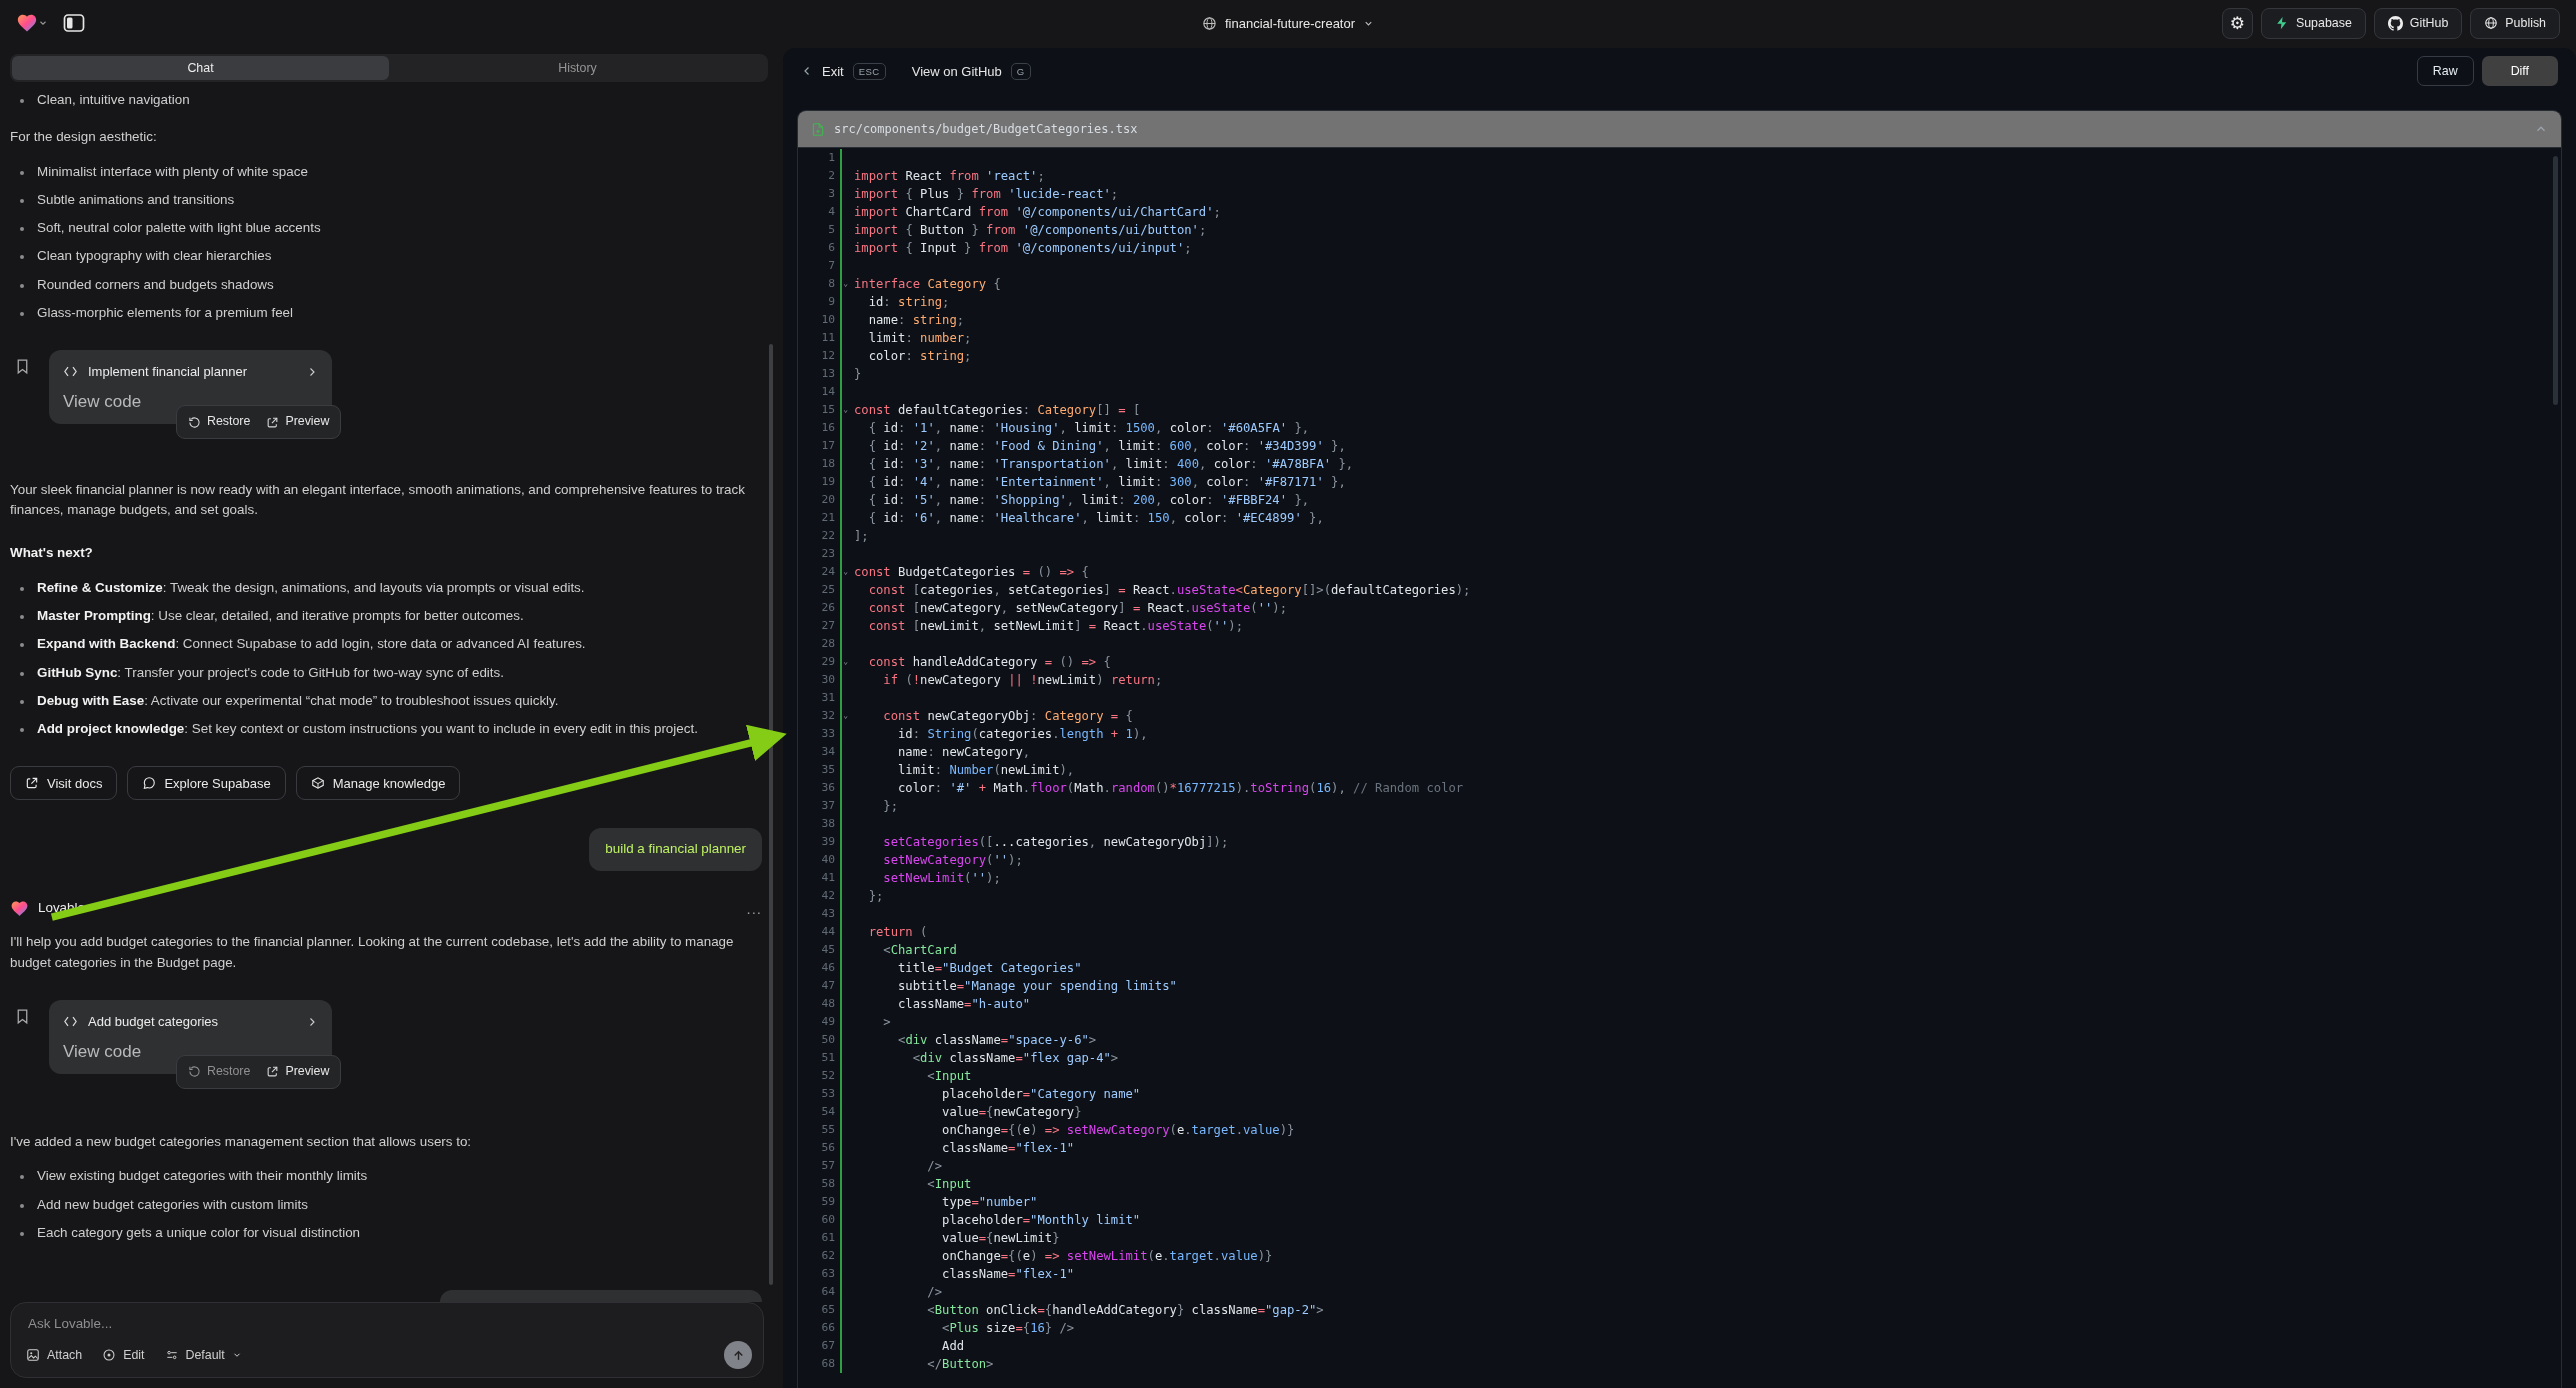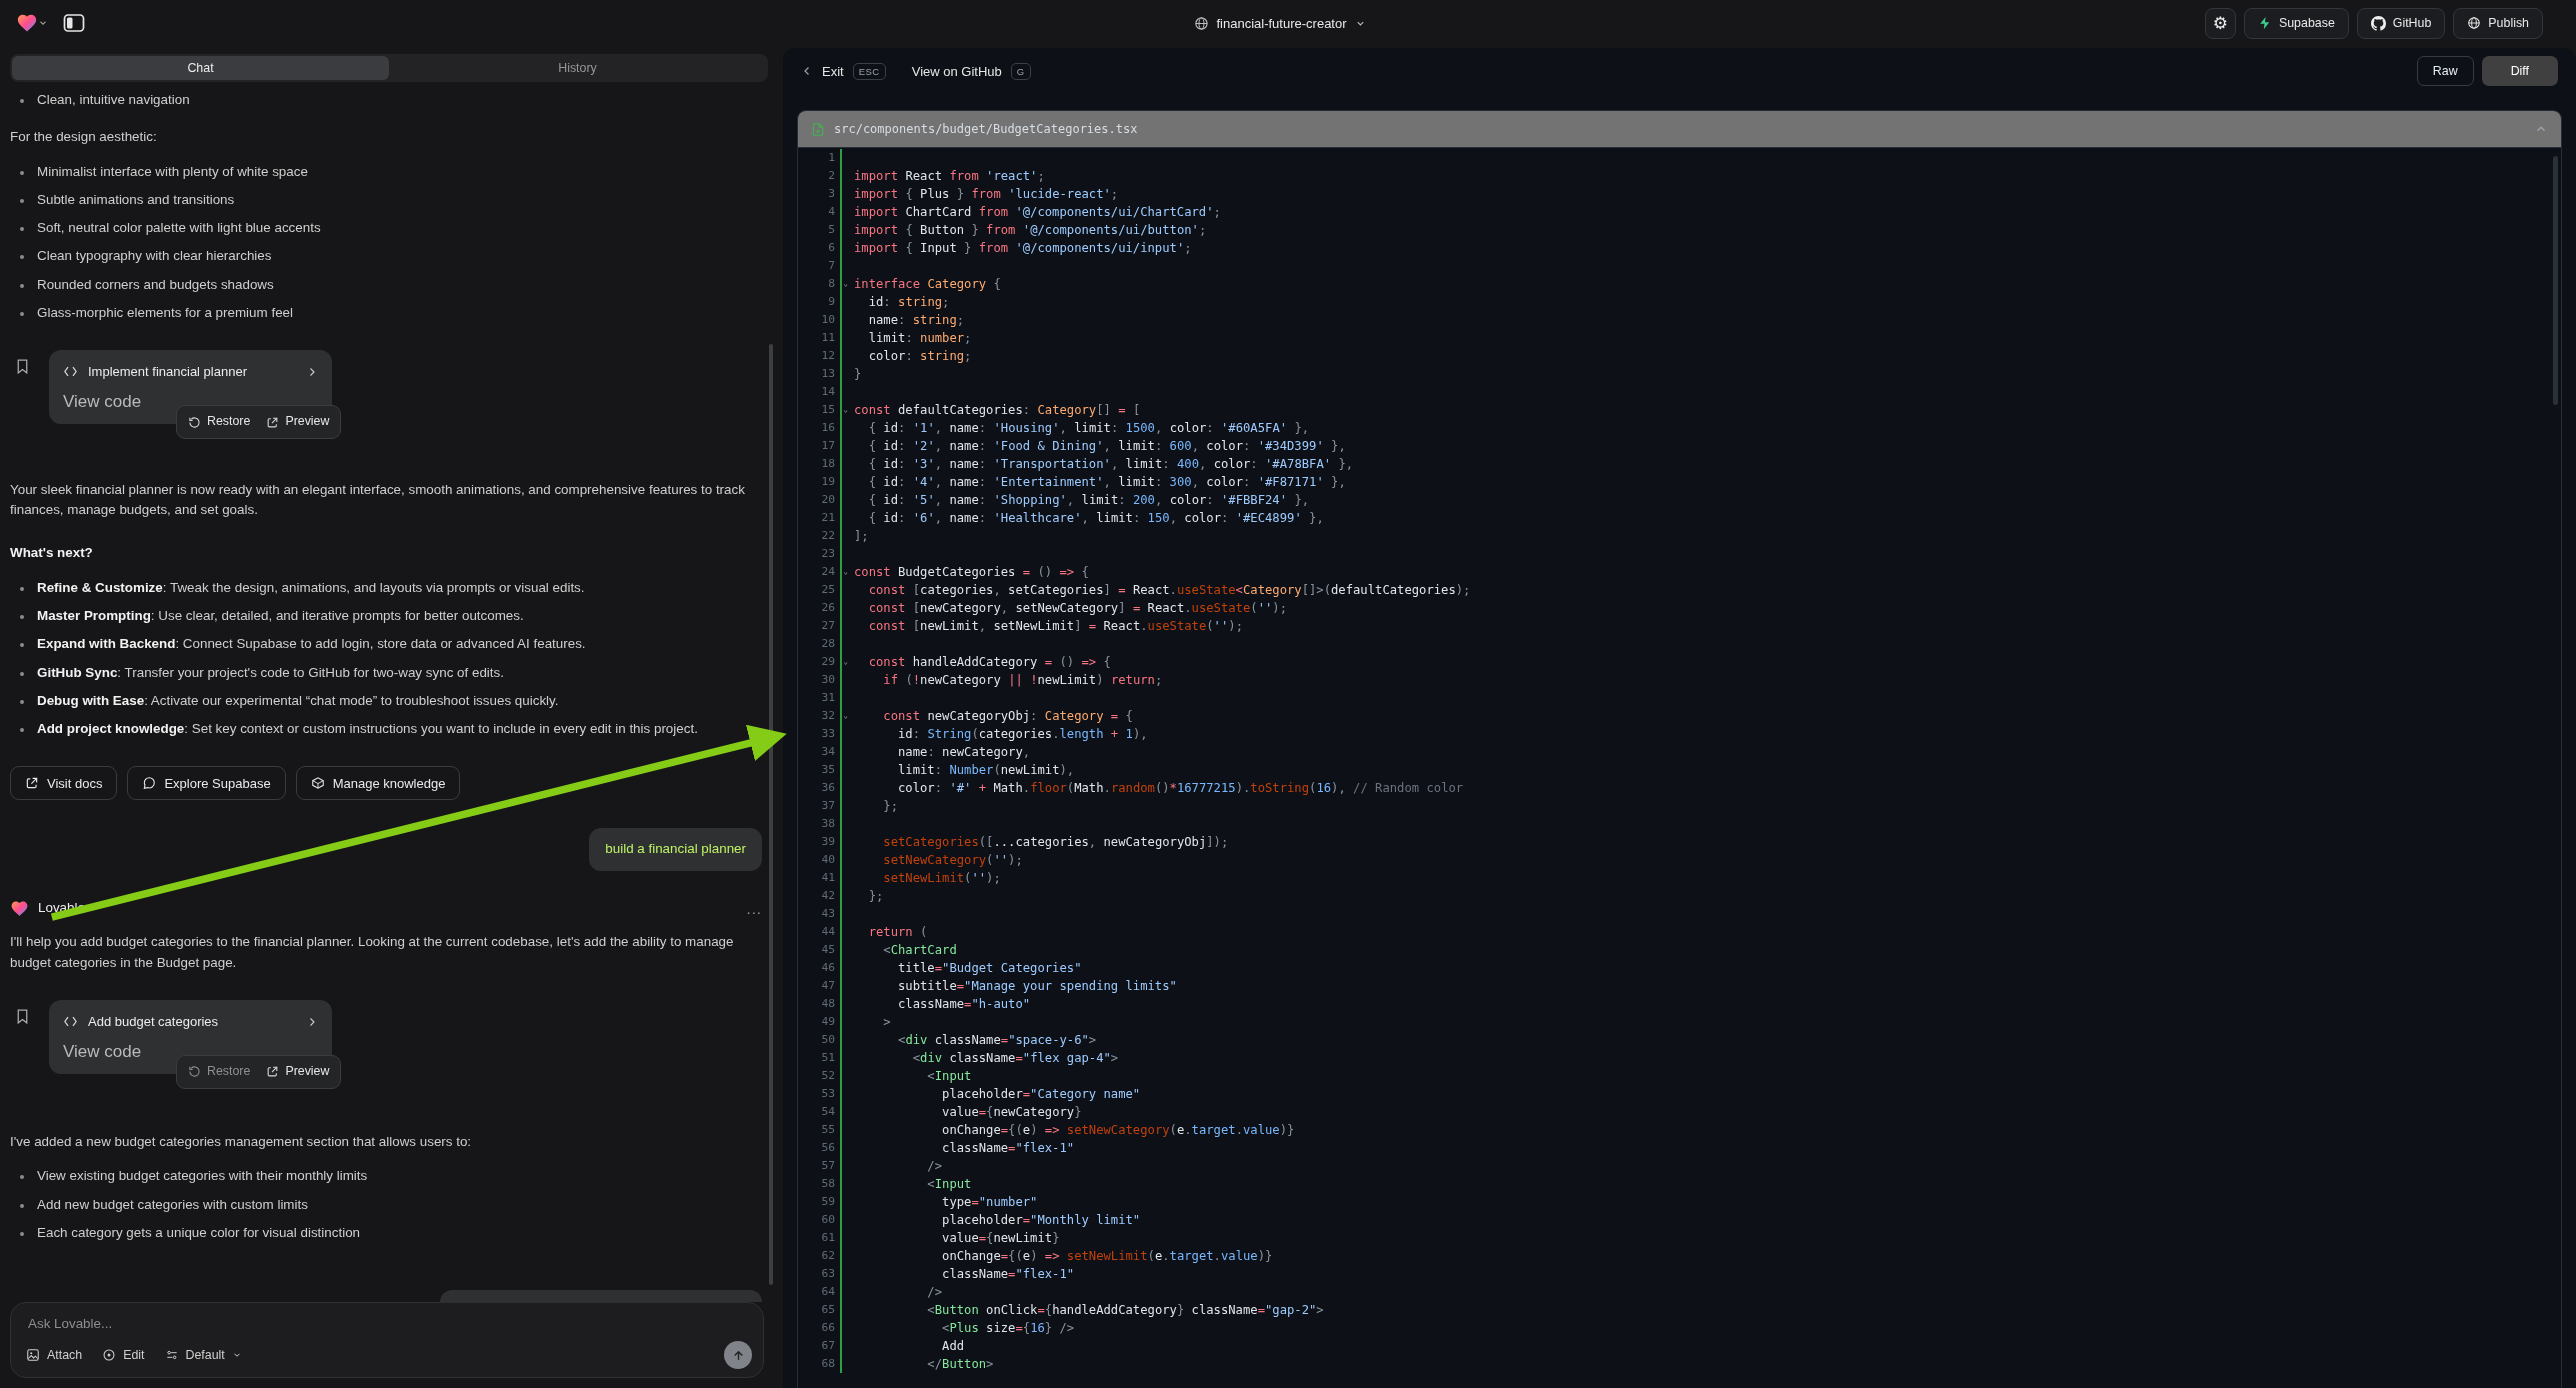--- a/index.html
+++ b/index.html
@@ -1,21 +1,21 @@
 <!DOCTYPE html>
 <html><head>
 <meta charset="utf-8">
 <style>
   * { margin:0; padding:0; box-sizing:border-box; }
   html,body { background:#000; }
   #app { position:relative; width:2576px; height:1388px; background:#161618; overflow:hidden;
          font-family:"Liberation Sans", sans-serif; color:#D2D2D2; }
 
   
-  #topbar { position:absolute; top:0; left:0; right:17px; height:46px; display:flex; align-items:center; padding:0 16px; }
+  #topbar { position:absolute; top:0; left:0; right:0; height:46px; display:flex; align-items:center; padding:0 16px; }
   .tb-left { display:flex; align-items:center; gap:6px; }
   .icon-btn { display:flex; align-items:center; justify-content:center; cursor:pointer; }
   .tb-center { position:absolute; left:50%; top:0; height:46px; transform:translateX(-50%);
                display:flex; align-items:center; gap:8px; color:#E8E8E8; font-size:13px; }
   .tb-right { margin-left:auto; display:flex; align-items:center; gap:8px; }
   .tb-pill { display:flex; align-items:center; gap:7px; height:31px; padding:0 13px; border:1px solid #34363B;
              border-radius:8px; background:#1C1D20; color:#E9E9E9; font-size:12.4px; cursor:pointer; }
   .tb-square { width:31px; padding:0; justify-content:center; }
   .gear-glyph { font-family:"DejaVu Sans", sans-serif; font-size:17px; color:#EDEDED; line-height:1; }
 
@@ -101,21 +101,21 @@
   #collapse-chevron { margin-left:auto; cursor:pointer; display:flex; }
 
   #code-area { position:relative; background:#0D1117; height:1241px; padding-top:1px; }
   .code-row { display:flex; height:18px; line-height:18px; font-family:"DejaVu Sans Mono", monospace;
               font-size:12.2px; white-space:pre; }
   .ln { width:42px; flex:0 0 42px; text-align:right; padding-right:5px; color:#606A75; font-size:11.3px;
         position:relative; }
   .fold { position:absolute; right:-8px; top:0; color:#8B949E; font-size:8px; }
   .code-content { border-left:2.5px solid #2EA043; padding-left:12px; color:#E1E6EB; }
   .tk-k{color:#F97583} .tk-s{color:#9ECBFF} .tk-n{color:#79B8FF} .tk-t{color:#FFAB70}
-  .tk-f{color:#c2410c} .tk-g{color:#85E89D} .tk-p{color:#E1E6EB} .tk-d{color:#8B949E} .tk-c{color:#6A737D}
+  .tk-f{color:#d946ef} .tk-g{color:#85E89D} .tk-p{color:#E1E6EB} .tk-d{color:#8B949E} .tk-c{color:#6A737D}
   #code-scrollbar { position:absolute; right:3px; top:8px; width:5px; height:249px; background:#2A3139;
                     border-radius:3px; cursor:pointer; }
 
   svg.ic { display:block; }
 </style>
 </head>
 <body>
 
 <div id="app">
 

